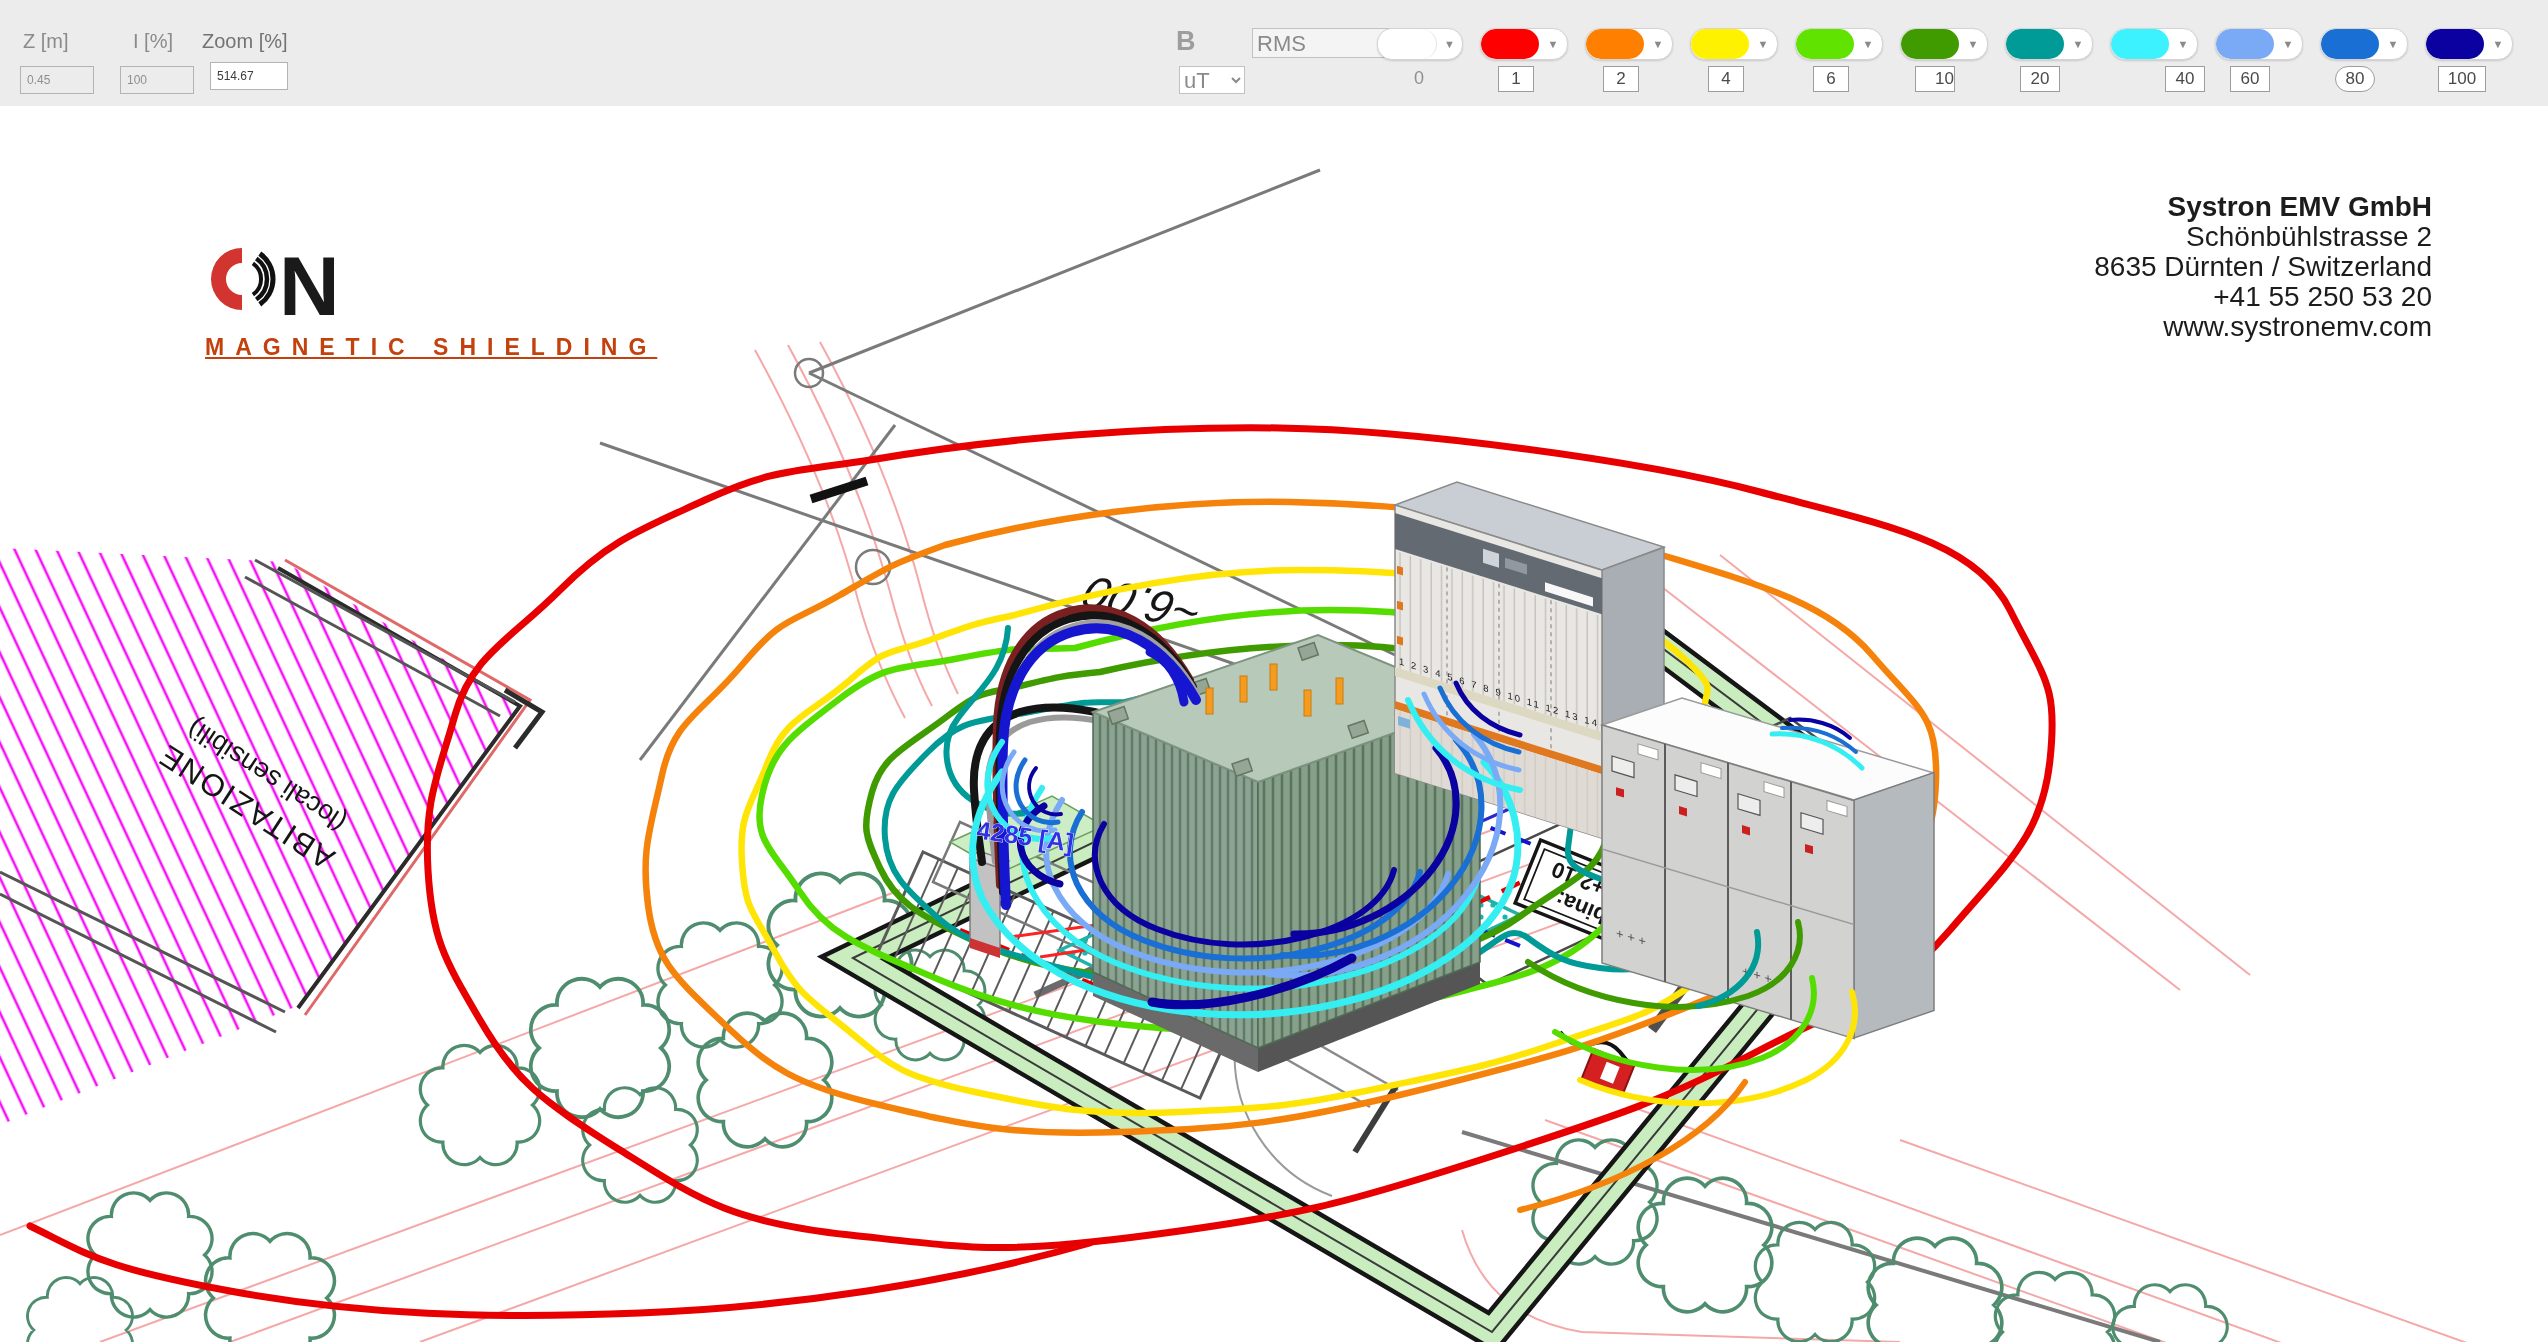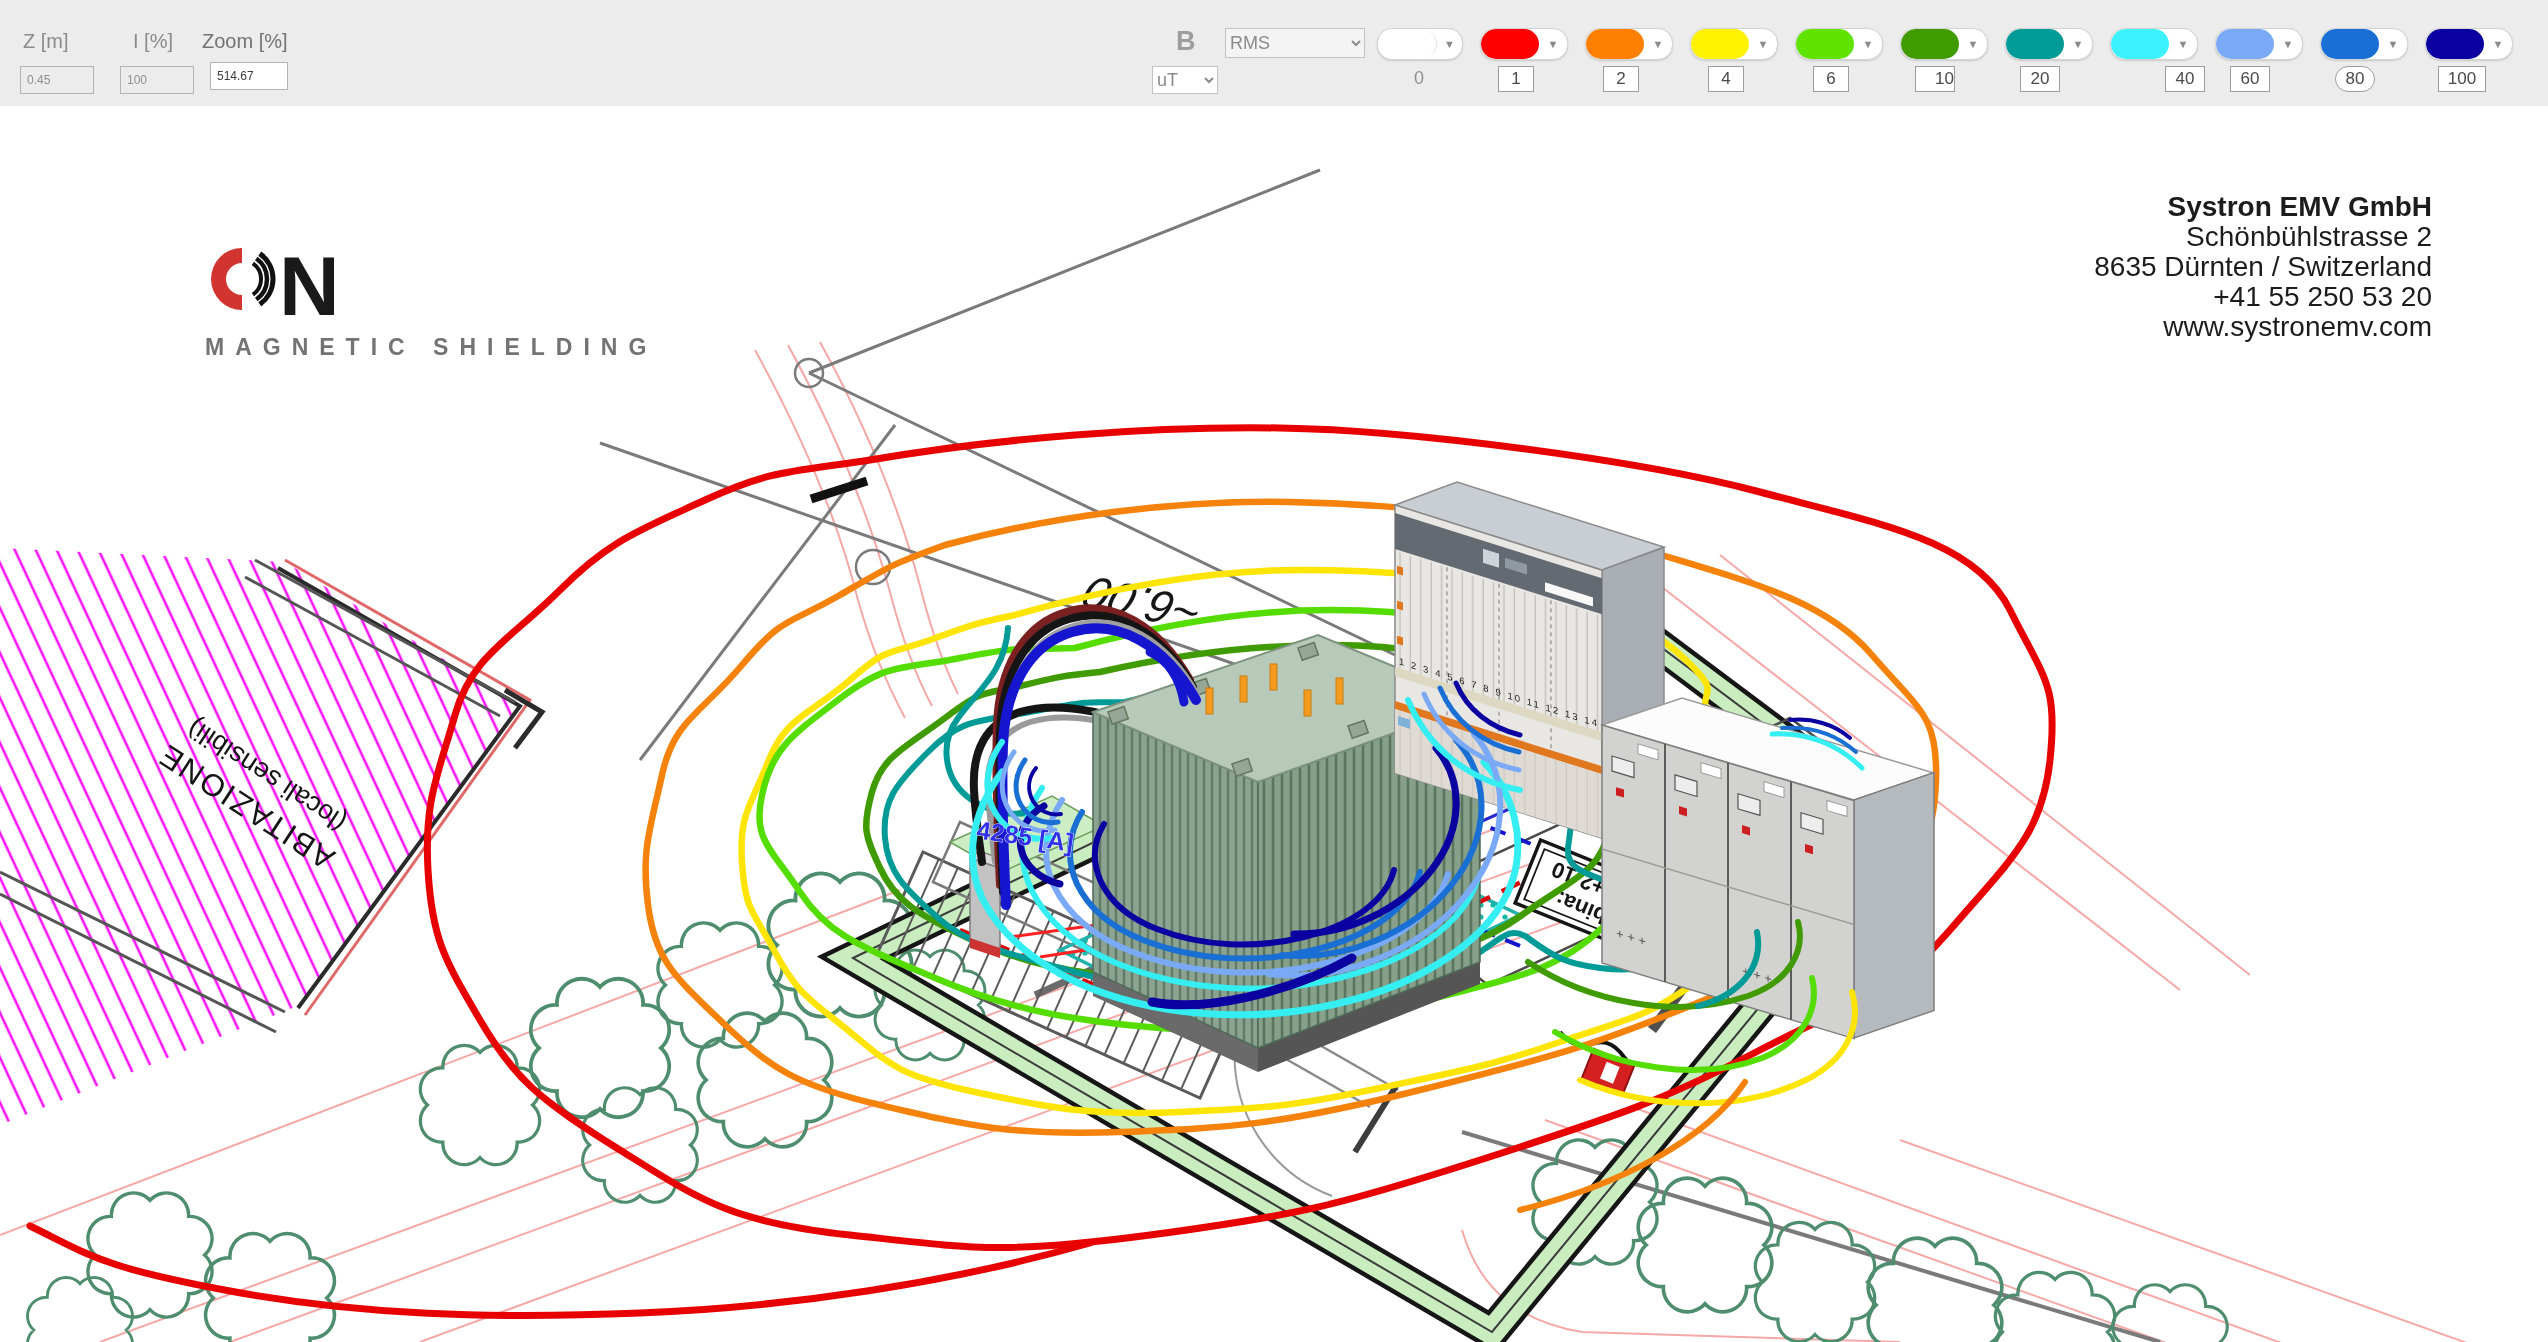--- a/index.html
+++ b/index.html
@@ -6,34 +6,34 @@
   body{width:2548px;height:1342px;overflow:hidden;background:#ffffff;
        font-family:"Liberation Sans",sans-serif;position:relative;}
   
   .toolbar{position:absolute;left:0;top:0;width:2548px;height:106px;background:#ececec;z-index:5;}
   .tb-label{position:absolute;top:30px;font-size:20px;color:#8b8b8b;white-space:nowrap;}
   .tb-input{position:absolute;top:66px;height:28px;border:1px solid #b3b3b3;background:#ececec;
             color:#8f8f8f;font-size:12px;padding:0 6px;font-family:"Liberation Sans",sans-serif;box-sizing:border-box;}
   .tb-input.dark{background:#ffffff;color:#3c3c3c;}
   .b-label{position:absolute;top:26px;font-size:27px;font-weight:bold;color:#9d9d9d;}
   .tb-select{position:absolute;border:1px solid #c2c2c2;background:#f4f4f4;color:#8a8a8a;
-             font-size:18px;font-family:"Liberation Sans",sans-serif;}
+             font-size:22px;font-family:"Liberation Sans",sans-serif;margin-left:27px;}
   .pill{position:absolute;top:28px;width:86px;height:30px;background:#ffffff;border:1px solid #d4d4d4;
         border-radius:15px;box-shadow:0 1px 2px rgba(0,0,0,.15);display:flex;align-items:stretch;overflow:hidden;}
   .pill-color{flex:0 0 58px;border-radius:15px;}
   .pill-arrow{flex:1;display:flex;align-items:center;justify-content:center;color:#8a8a8a;font-size:11px;}
   .pill-val{position:absolute;top:66px;height:26px;border:1px solid #9d9d9d;background:#ffffff;color:#4a4a4a;
             font-size:17px;text-align:center;font-family:"Liberation Sans",sans-serif;box-sizing:border-box;padding:0;}
   .zero-val{position:absolute;top:68px;font-size:18px;color:#8f8f8f;text-align:center;}
   
   .logo{position:absolute;left:205px;top:243px;z-index:4;}
   .logo-main{display:inline-flex;align-items:center;font-weight:bold;font-size:84px;line-height:84px;
              letter-spacing:-2px;color:#1a1a1a;}
   .logo-o{margin:0 1px;}
-  .logo-tag{font-size:23px;font-weight:bold;letter-spacing:11px;color:#737373;margin-top:6px;}
+  .logo-tag{font-size:23px;font-weight:bold;letter-spacing:11px;color:#c2410c;margin-top:6px;text-decoration:underline;}
   .address{position:absolute;right:116px;top:192px;text-align:right;font-size:28px;line-height:30px;color:#1c1c1c;z-index:4;}
   .address .co{font-weight:bold;}
   
   .canvas{position:absolute;left:0;top:0;width:2548px;height:1342px;}
   svg text{font-family:"Liberation Sans",sans-serif;}
 </style>
 </head>
 <body>
 
 <div class="canvas">

